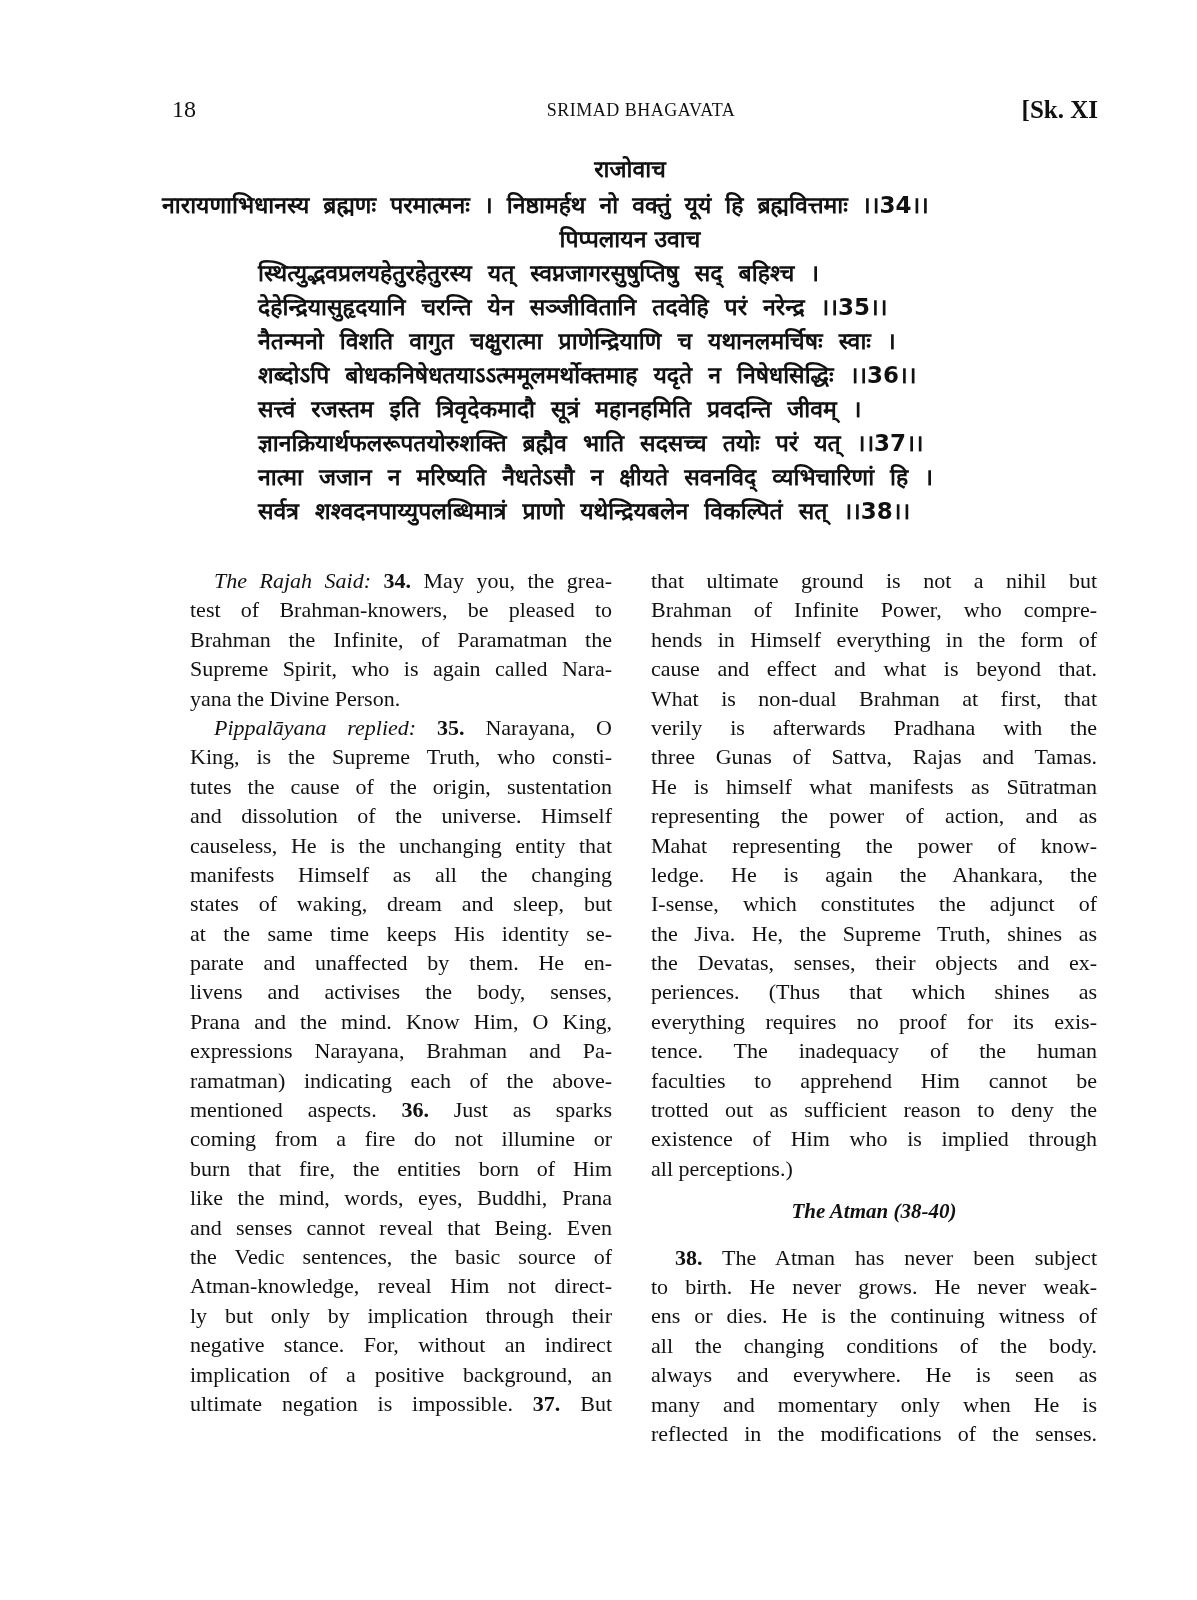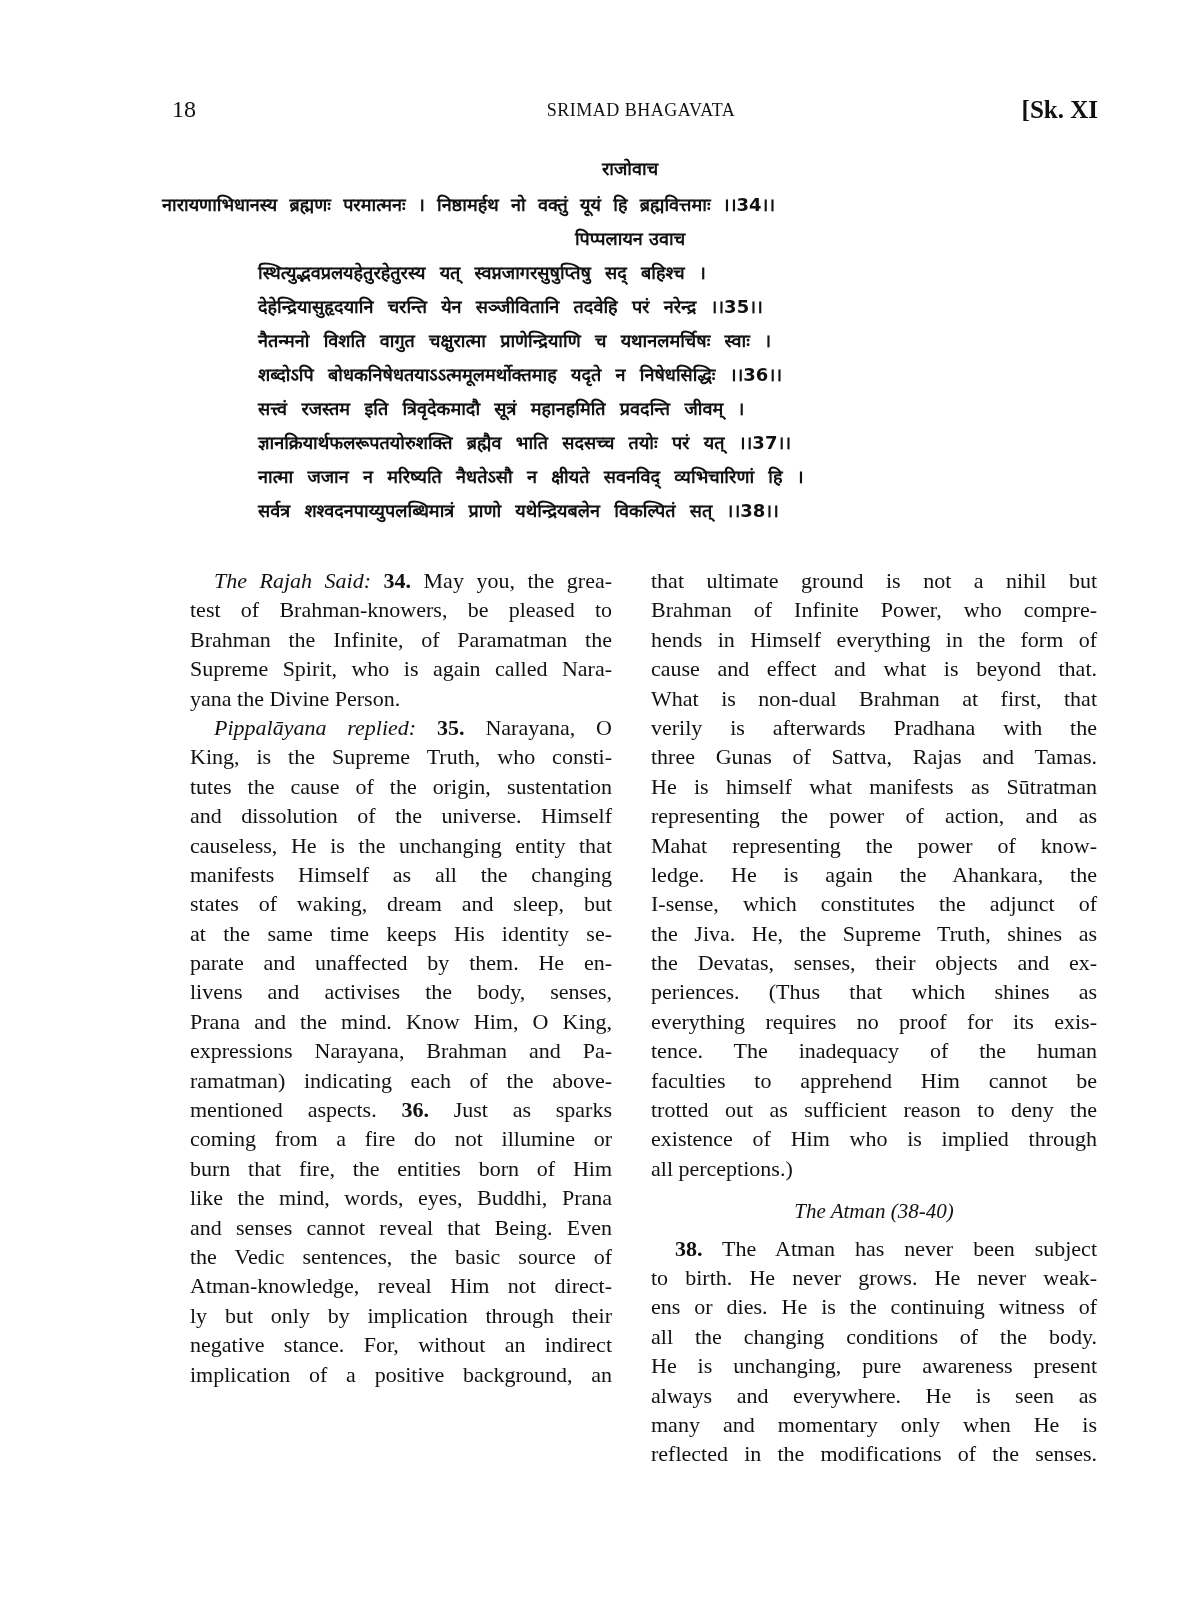--- a/index.html
+++ b/index.html
@@ -2,31 +2,31 @@
 <html><head>
 <meta charset="utf-8">
 <style>
   html, body { margin: 0; padding: 0; background: #ffffff; }
   body { width: 1197px; height: 1600px; position: relative; overflow: hidden; color: #111; font-family: "Liberation Serif", serif; }
   .page { position: absolute; left: 0; top: 0; width: 962px; height: 1600px; }
   .running-head { position: absolute; top: 96px; left: 172px; width: 926px; height: 34px; }
   .page-number { position: absolute; left: 0; top: 0; font-size: 24px; }
   .running-title { position: absolute; left: 12px; right: 0; top: 4px; text-align: center; font-size: 18px; letter-spacing: 0.5px; }
   .section-ref { position: absolute; right: 0; top: 0; font-size: 25px; font-weight: bold; }
-  .sanskrit { position: absolute; top: 150px; left: 150px; width: 960px; font-family: "DejaVu Sans", sans-serif; font-size: 18px; font-weight: bold; }
+  .sanskrit { position: absolute; top: 150px; left: 150px; width: 960px; font-family: "DejaVu Sans", sans-serif; font-size: 23px; font-weight: bold; }
   .skt-heading { text-align: center; height: 38px; line-height: 38px; }
   .skt-line { height: 34px; line-height: 34px; white-space: nowrap; }
   .skt-line.full { padding-left: 12px; word-spacing: 6px; }
   .skt-line.indent { padding-left: 108px; word-spacing: 8px; }
   .col { position: absolute; top: 566px; font-size: 22px; line-height: 29.4px; text-align: justify; }
   .col-left { left: 190px; width: 422px; }
   .col-right { left: 651px; width: 446px; }
   .speaker { font-style: italic; }
   .vnum { font-weight: bold; }
-  .subhead { text-align: center; font-style: italic; font-weight: normal; font-size: 21px; margin: 14px 0 7px 0; }
+  .subhead { text-align: center; font-style: italic; font-weight: bold; font-size: 21px; margin: 14px 0 16px 0; }
   .line { display: block; text-align: justify; text-align-last: justify; height: 29.4px; white-space: nowrap; }
   .line.last { text-align-last: left; }
 </style>
 </head>
 <body>
 
 <div class="page">
 
   <div class="running-head">
     <span class="page-number">18</span>
@@ -70,20 +70,21 @@
       <span class="line"><span>mentioned aspects. </span><span class="vnum">36.</span><span> Just as sparks</span></span>
       <span class="line"><span>coming from a fire do not illumine or</span></span>
       <span class="line"><span>burn that fire, the entities born of Him</span></span>
       <span class="line"><span>like the mind, words, eyes, Buddhi, Prana</span></span>
       <span class="line"><span>and senses cannot reveal that Being. Even</span></span>
       <span class="line"><span>the Vedic sentences, the basic source of</span></span>
       <span class="line"><span>Atman-knowledge, reveal Him not direct-</span></span>
       <span class="line"><span>ly but only by implication through their</span></span>
       <span class="line"><span>negative stance. For, without an indirect</span></span>
       <span class="line"><span>implication of a positive background, an</span></span>
+      <span class="line"><span>ultimate negation is impossible. </span><span class="vnum">37.</span><span> But</span></span>
     </div>
 
   <div class="col col-right">
     <div id="right-a">
         <span class="line">that ultimate ground is not a nihil but</span>
         <span class="line">Brahman of Infinite Power, who compre-</span>
         <span class="line">hends in Himself everything in the form of</span>
         <span class="line">cause and effect and what is beyond that.</span>
         <span class="line">What is non-dual Brahman at first, that</span>
         <span class="line">verily is afterwards Pradhana with the</span>
@@ -102,20 +103,19 @@
         <span class="line">trotted out as sufficient reason to deny the</span>
         <span class="line">existence of Him who is implied through</span>
         <span class="line last">all perceptions.)</span>
       </div>
     <div class="subhead">The Atman (38-40)</div>
     <div id="right-b">
         <span class="line" style="padding-left: 24px;"><span class="vnum">38.</span><span> The Atman has never been subject</span></span>
         <span class="line">to birth. He never grows. He never weak-</span>
         <span class="line">ens or dies. He is the continuing witness of</span>
         <span class="line">all the changing conditions of the body.</span>
-        <span class="line">He is unchanging, pure awareness present</span>
         <span class="line">always and everywhere. He is seen as</span>
         <span class="line">many and momentary only when He is</span>
         <span class="line">reflected in the modifications of the senses.</span>
       </div>
   </div>
 
 </div>
 
 </body></html>

